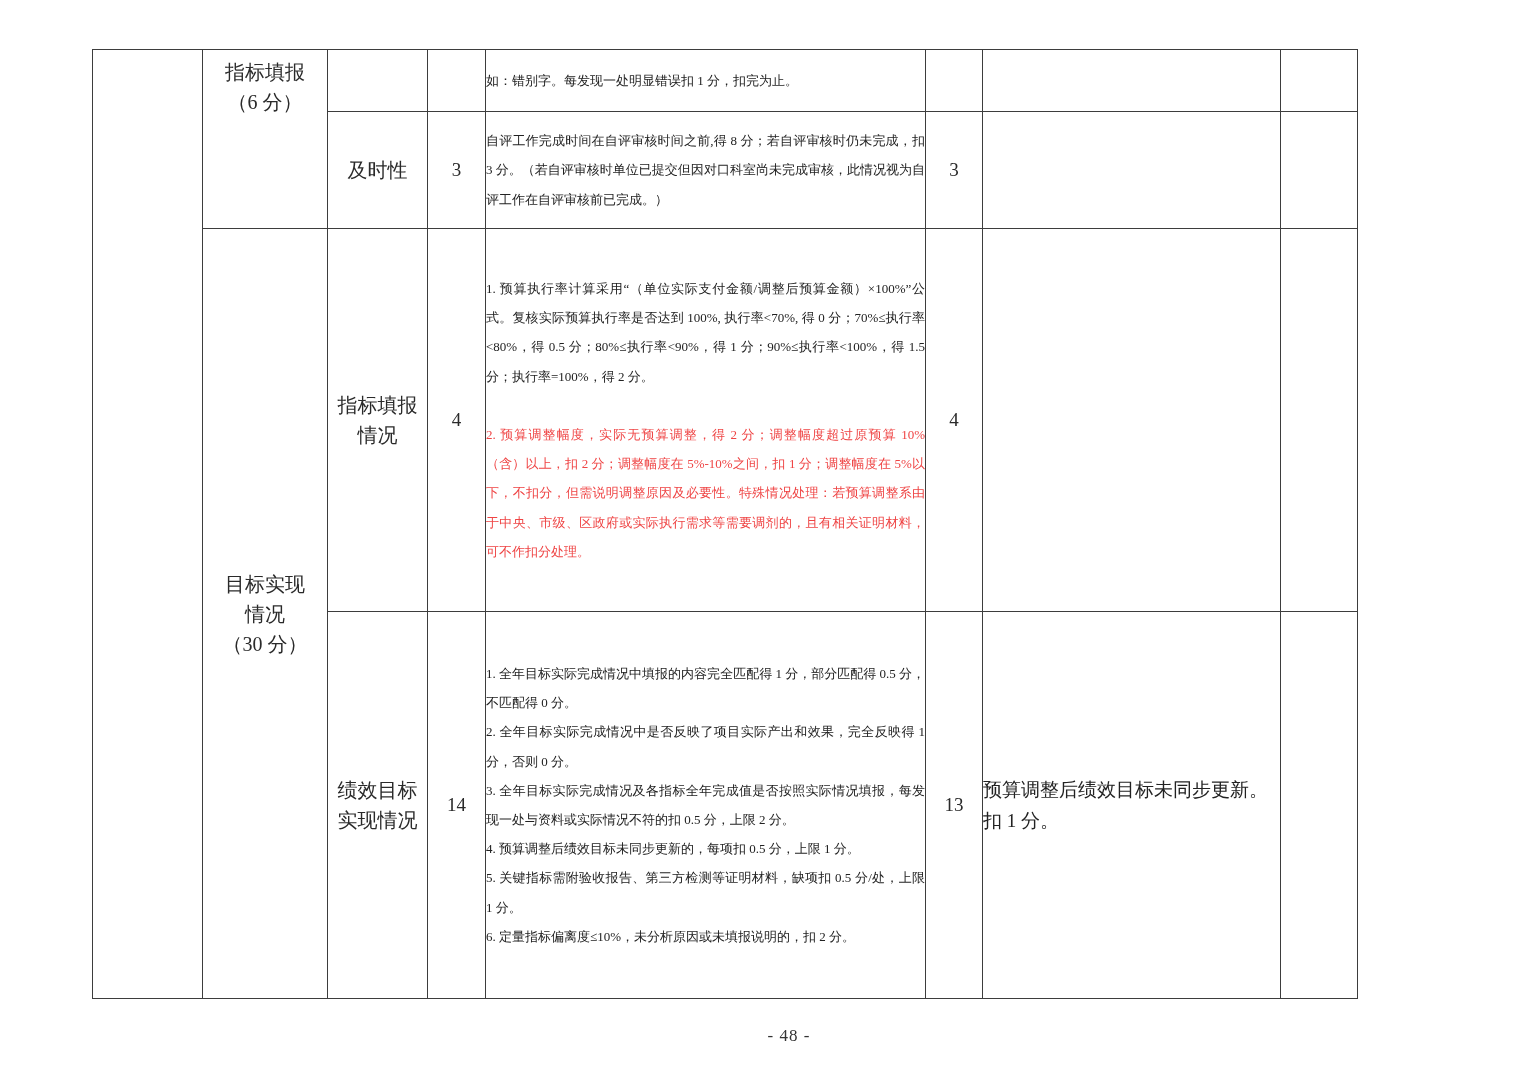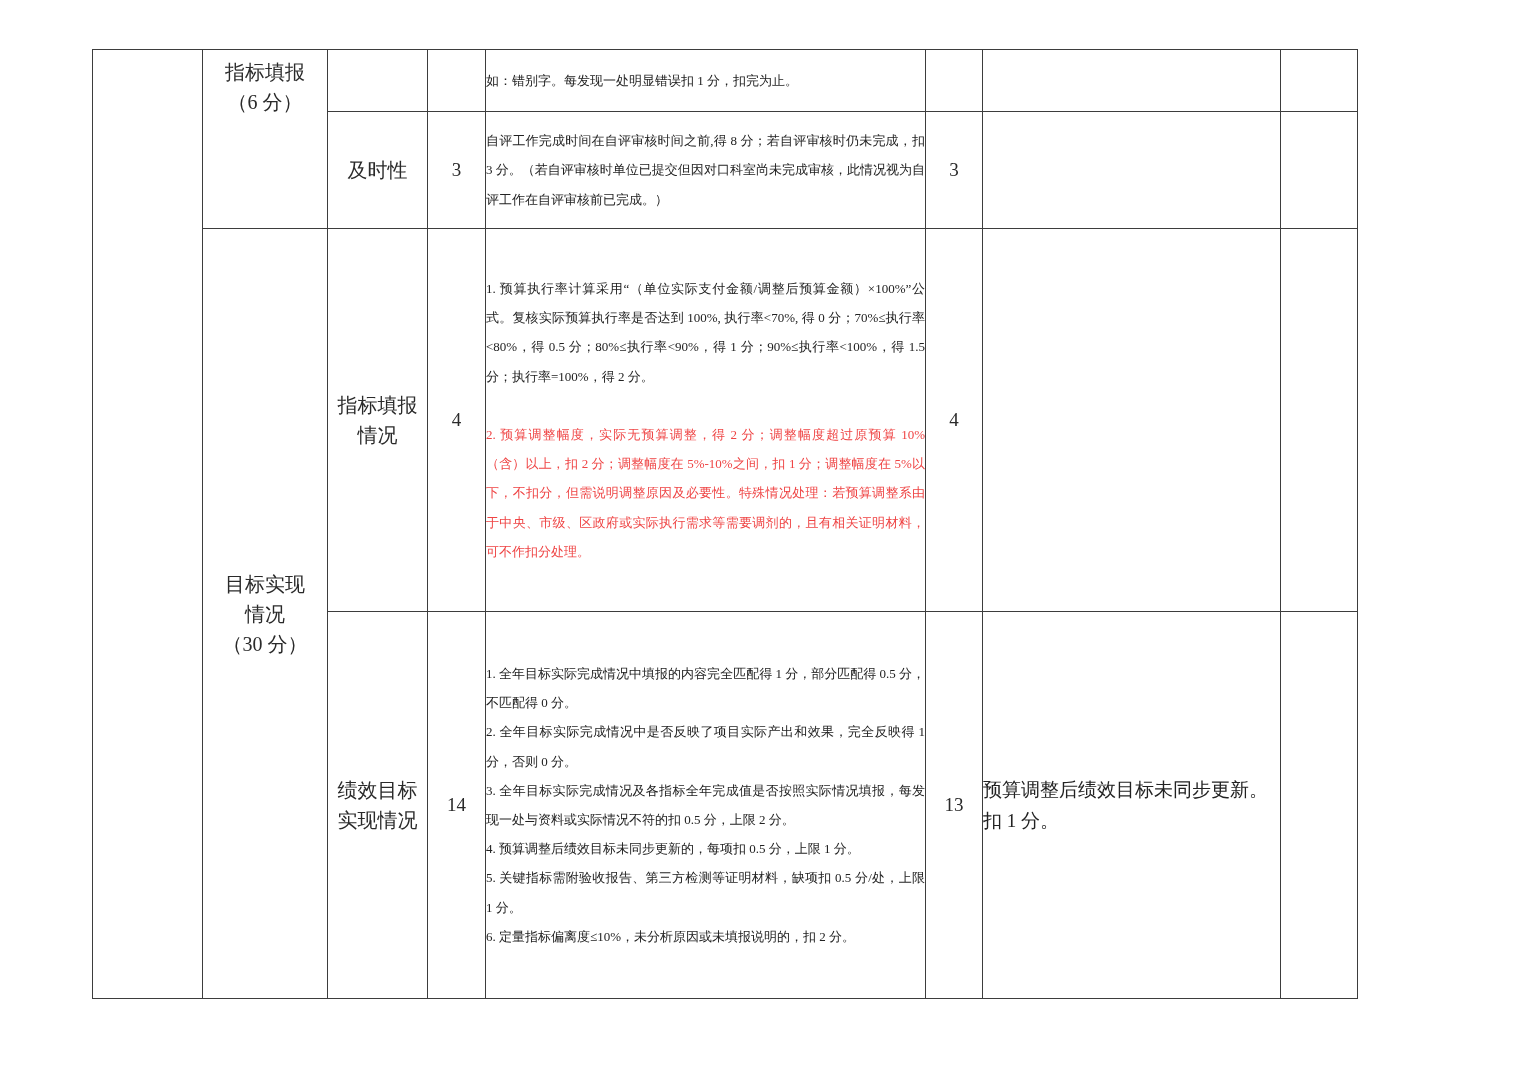--- a/index.html
+++ b/index.html
@@ -144,14 +144,15 @@
 4. 预算调整后绩效目标未同步更新的，每项扣 0.5 分，上限 1 分。
 5. 关键指标需附验收报告、第三方检测等证明材料，缺项扣 0.5 分/处，上限 1 分。
 6. 定量指标偏离度≤10%，未分析原因或未填报说明的，扣 2 分。</td>
       <td class="score">13</td>
       <td class="remark">预算调整后绩效目标未同步更新。扣 1 分。</td>
       <td></td>
     </tr>
   </tbody>
     </table>
 
+  <div class="page-number">- 48 -</div>
 
 </div>
 
 </body></html>

